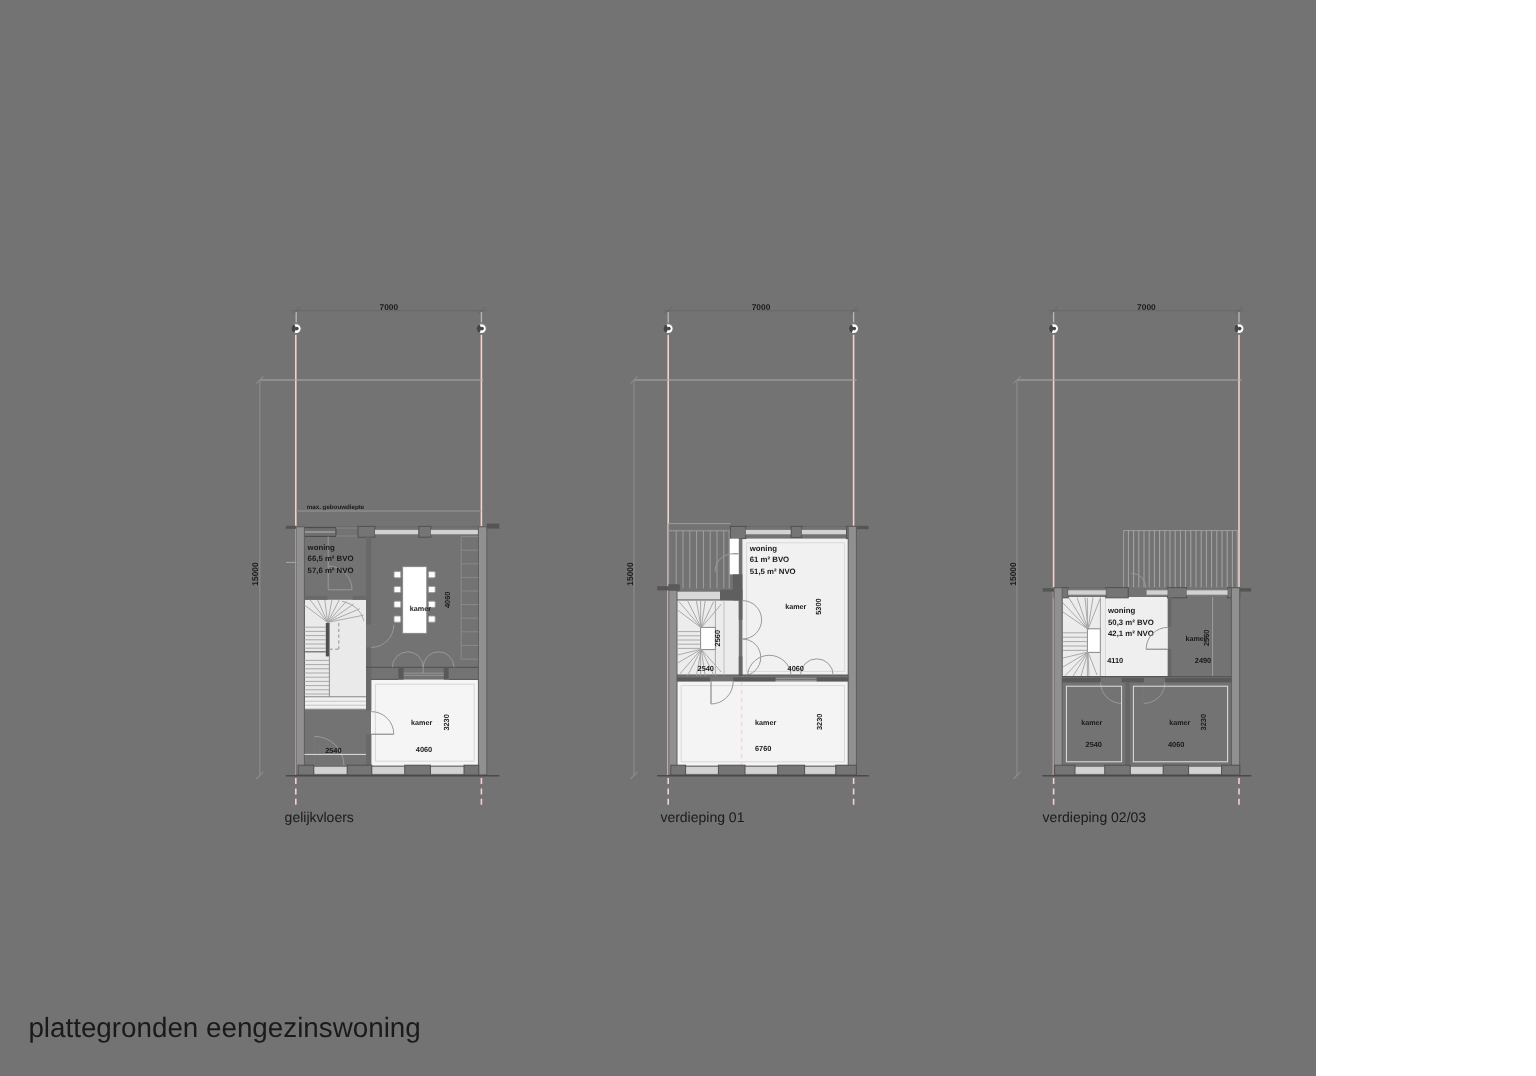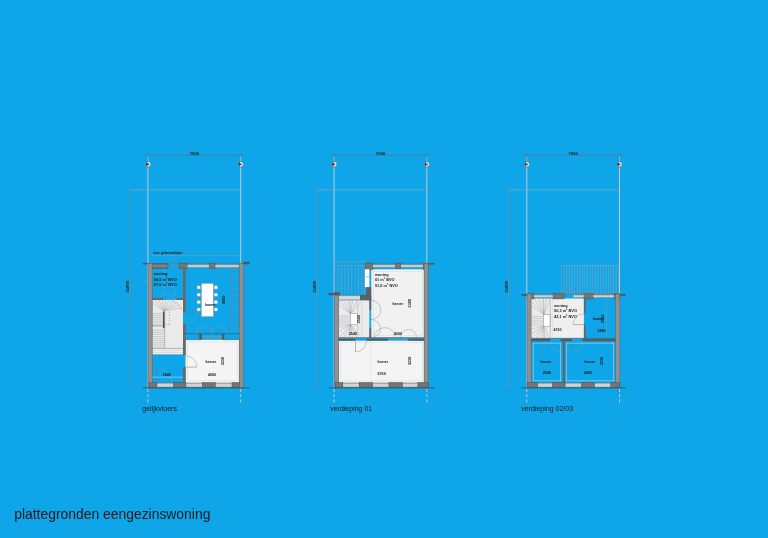--- a/index.html
+++ b/index.html
@@ -1,16 +1,16 @@
 <!DOCTYPE html>
 <html><head>
 <meta charset="utf-8">
 <style>
   html,body{margin:0;padding:0;background:#ffffff;}
-  #page{position:relative;width:768px;height:538px;background:#0ea5e9;overflow:hidden;}
+  #page{position:relative;width:658px;height:538px;background:#737373;overflow:hidden;}
   svg{position:absolute;left:0;top:0;}
   text{font-family:"Liberation Sans",sans-serif;fill:#1a1a1a;}
 </style>
 </head>
 <body>
 <div id="page">
 <svg width="768" height="538" viewBox="0 0 768 538">
 <defs>
 <g id="gbub">
   <circle cx="0" cy="0" r="2.5" fill="#ffffff" stroke="#757575" stroke-width="0.55"></circle>

